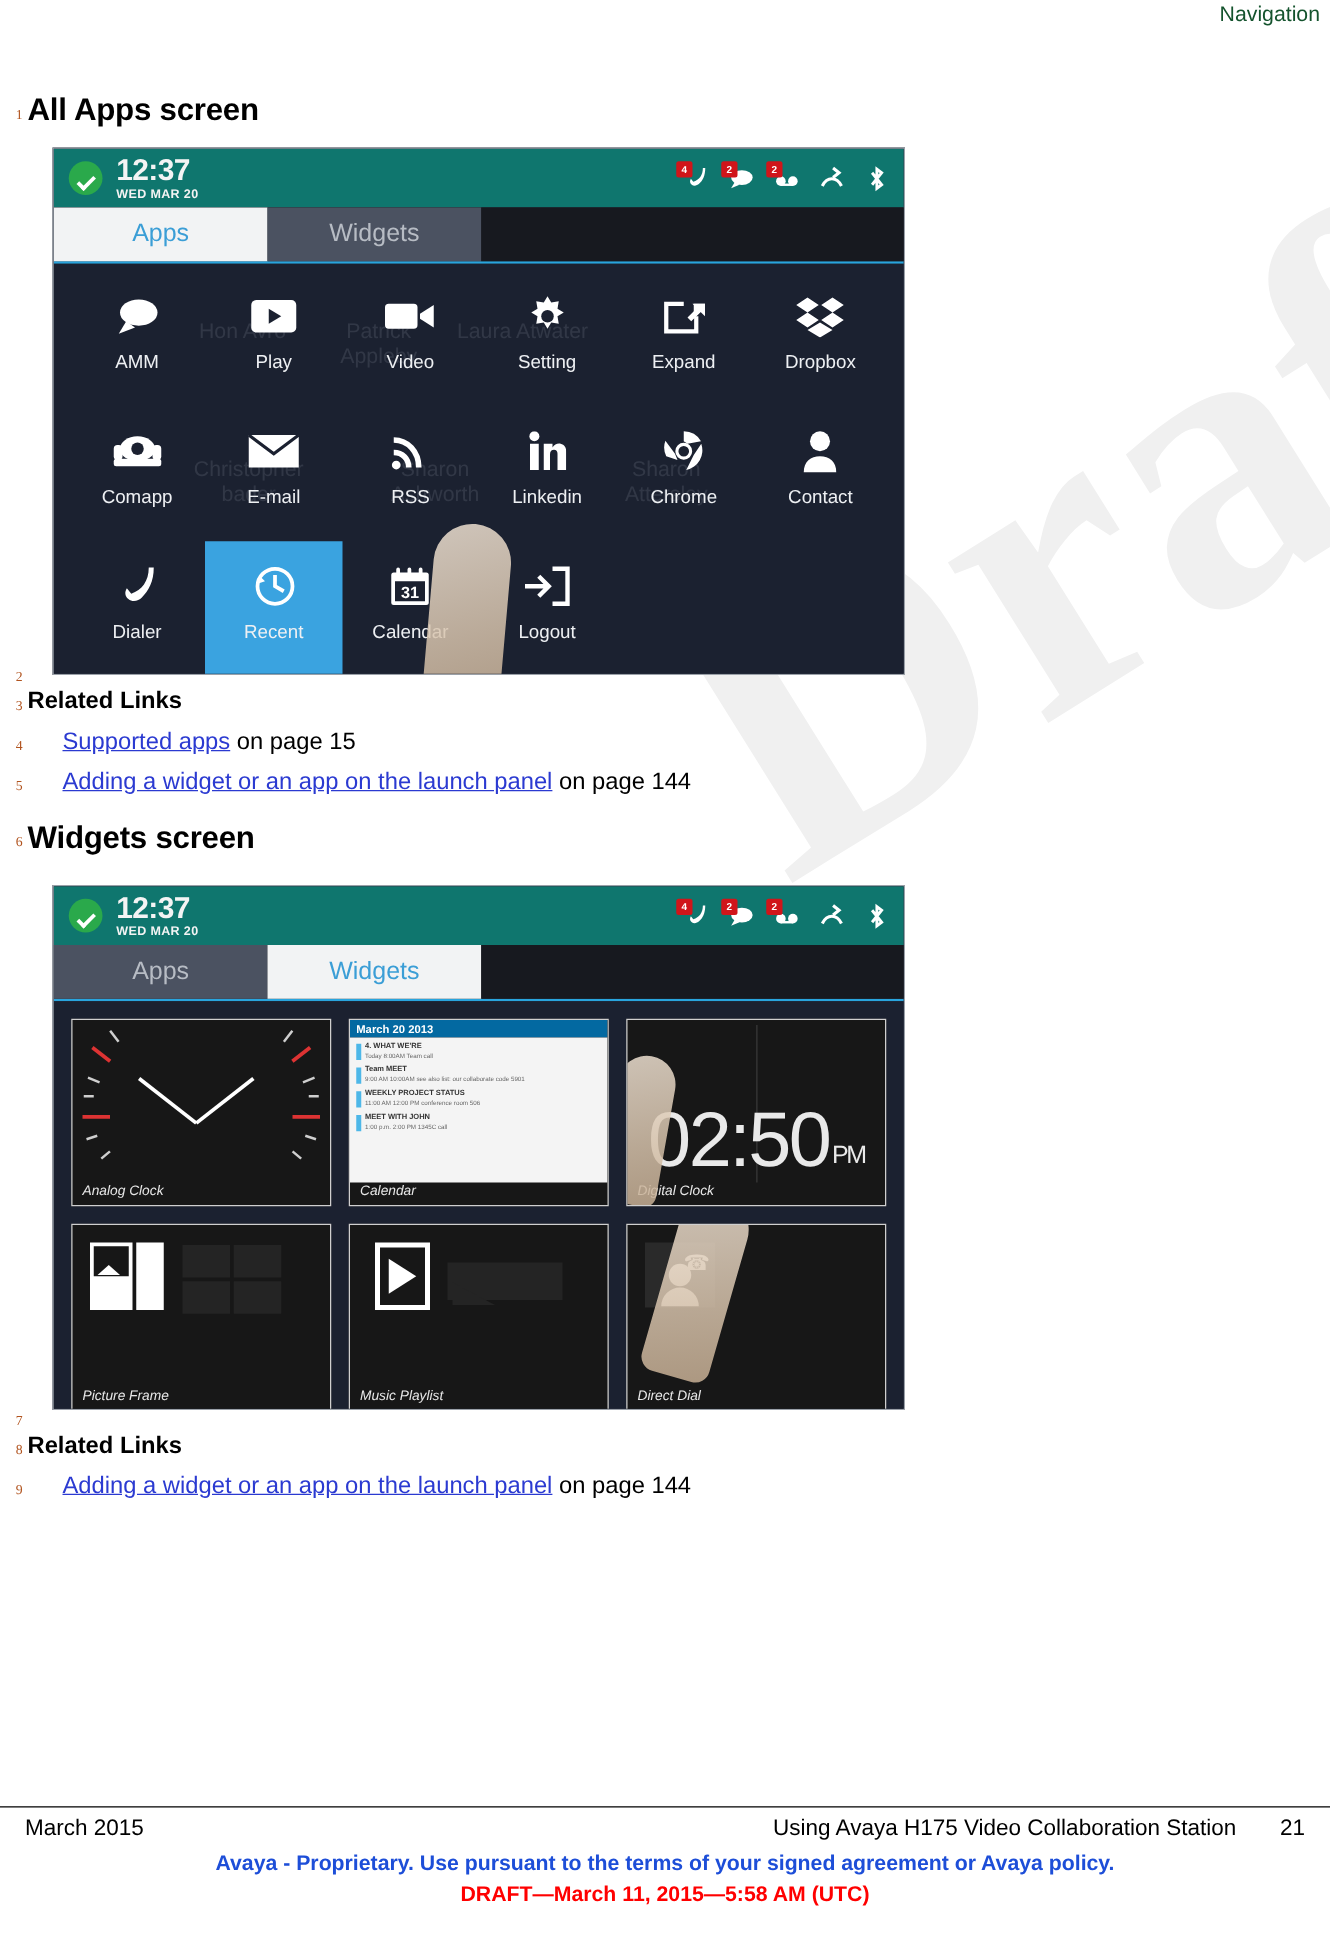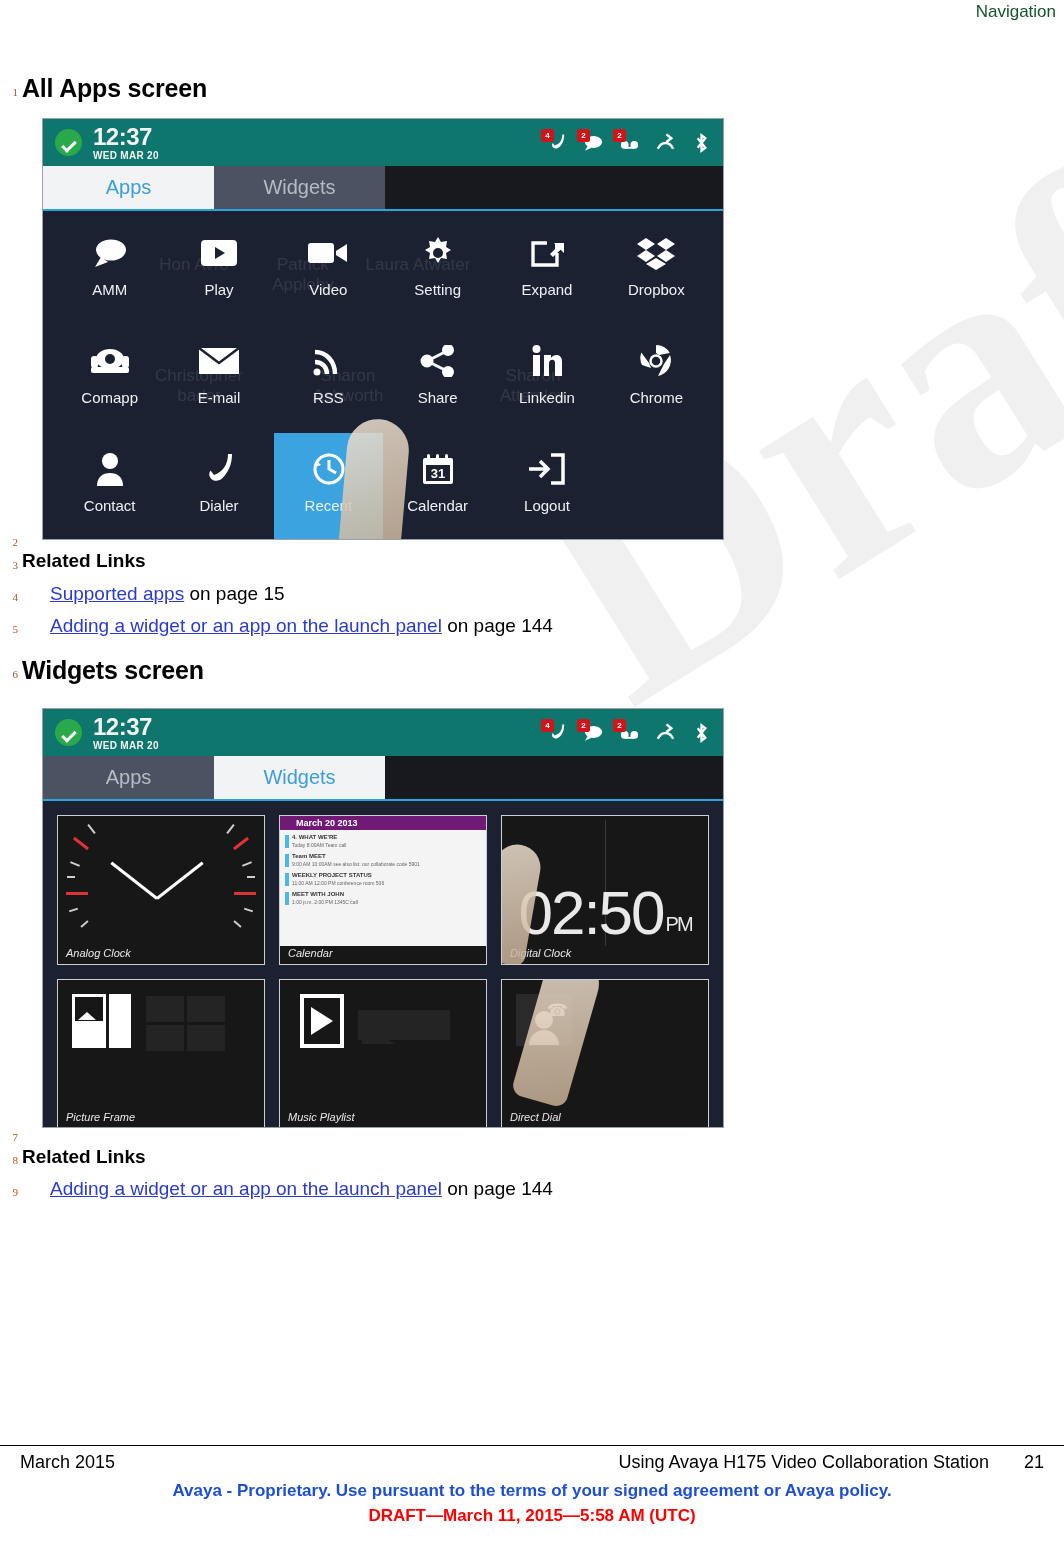--- a/index.html
+++ b/index.html
@@ -177,22 +177,22 @@
   }
 
   
   .aclock{ position:absolute; inset:0; }
   .tick{ position:absolute; background:#cfcfcf; }
   .tick.red{ background:#d33; }
   .hand{ position:absolute; background:#fff; height:3px; transform-origin:0 50%; }
 
   
   .calhdr{
-    background:#701a75; color:#fff; font-size:9px; font-weight:bold;
-    padding:2px 16px;
+    background:#0369a1; color:#fff; font-size:9px; font-weight:bold;
+    padding:2px 5px;
   }
   .calbody{ background:#f4f4f4; height:calc(100% - 32px); padding:4px 5px; overflow:hidden;}
   .calev{ margin-bottom:5px; position:relative; padding-left:7px; }
   .calev:before{ content:""; position:absolute; left:0; top:1px; width:4px; height:13px; background:#4db7e8;}
   .calev .e1{ font-size:6px; font-weight:bold; color:#333; line-height:1.25; }
   .calev .e2{ font-size:5px; color:#666; line-height:1.3; }
 
   
   .dclock{ position:absolute; inset:0; display:flex; align-items:center; justify-content:center;
            color:#e9e9e9; font-size:62px; letter-spacing:-2px; font-family:"Liberation Sans", sans-serif;margin-top:45px;}
@@ -399,31 +399,20 @@
     </div>
     <div class="appcell">
       <div class="ic">
         <svg width="34" height="34" viewBox="0 0 34 34" fill="none" stroke="#fff" stroke-width="4.5">
           <path d="M5 29a0 0 0 010 0"></path>
             <circle cx="6" cy="28" r="3.5" fill="#fff" stroke="none"></circle>
           <path d="M4 18c7 0 12 5 12 12M4 8c11 0 20 9 20 22"></path>
           </svg>
       </div>
       <div class="lb">RSS</div>
-    </div>
-    <div class="appcell">
-      <div class="ic">
-        <svg width="36" height="32" viewBox="0 0 36 32" fill="#fff" stroke="#fff" stroke-width="3">
-          <circle cx="28" cy="5" r="4.5"></circle>
-            <circle cx="28" cy="27" r="4.5"></circle>
-            <circle cx="7" cy="16" r="5"></circle>
-          <path d="M11 14l14-7M11 18l14 7" stroke-width="3"></path>
-          </svg>
-      </div>
-      <div class="lb">Share</div>
     </div>
     <div class="appcell">
       <div class="ic">
         <svg width="30" height="32" viewBox="0 0 30 32" fill="#fff">
           <rect x="1" y="10" width="7" height="21"></rect>
             <circle cx="4.5" cy="4" r="4"></circle>
           <path d="M12 10h7v3c1.5-2.5 4-3.5 6.5-3 3 .6 4.5 3 4.5 6.5V31h-7V18c0-2-1-3.2-2.8-3.2S17 16 17 18.3V31h-5z"></path>
           </svg>
       </div>
       <div class="lb">Linkedin</div>

